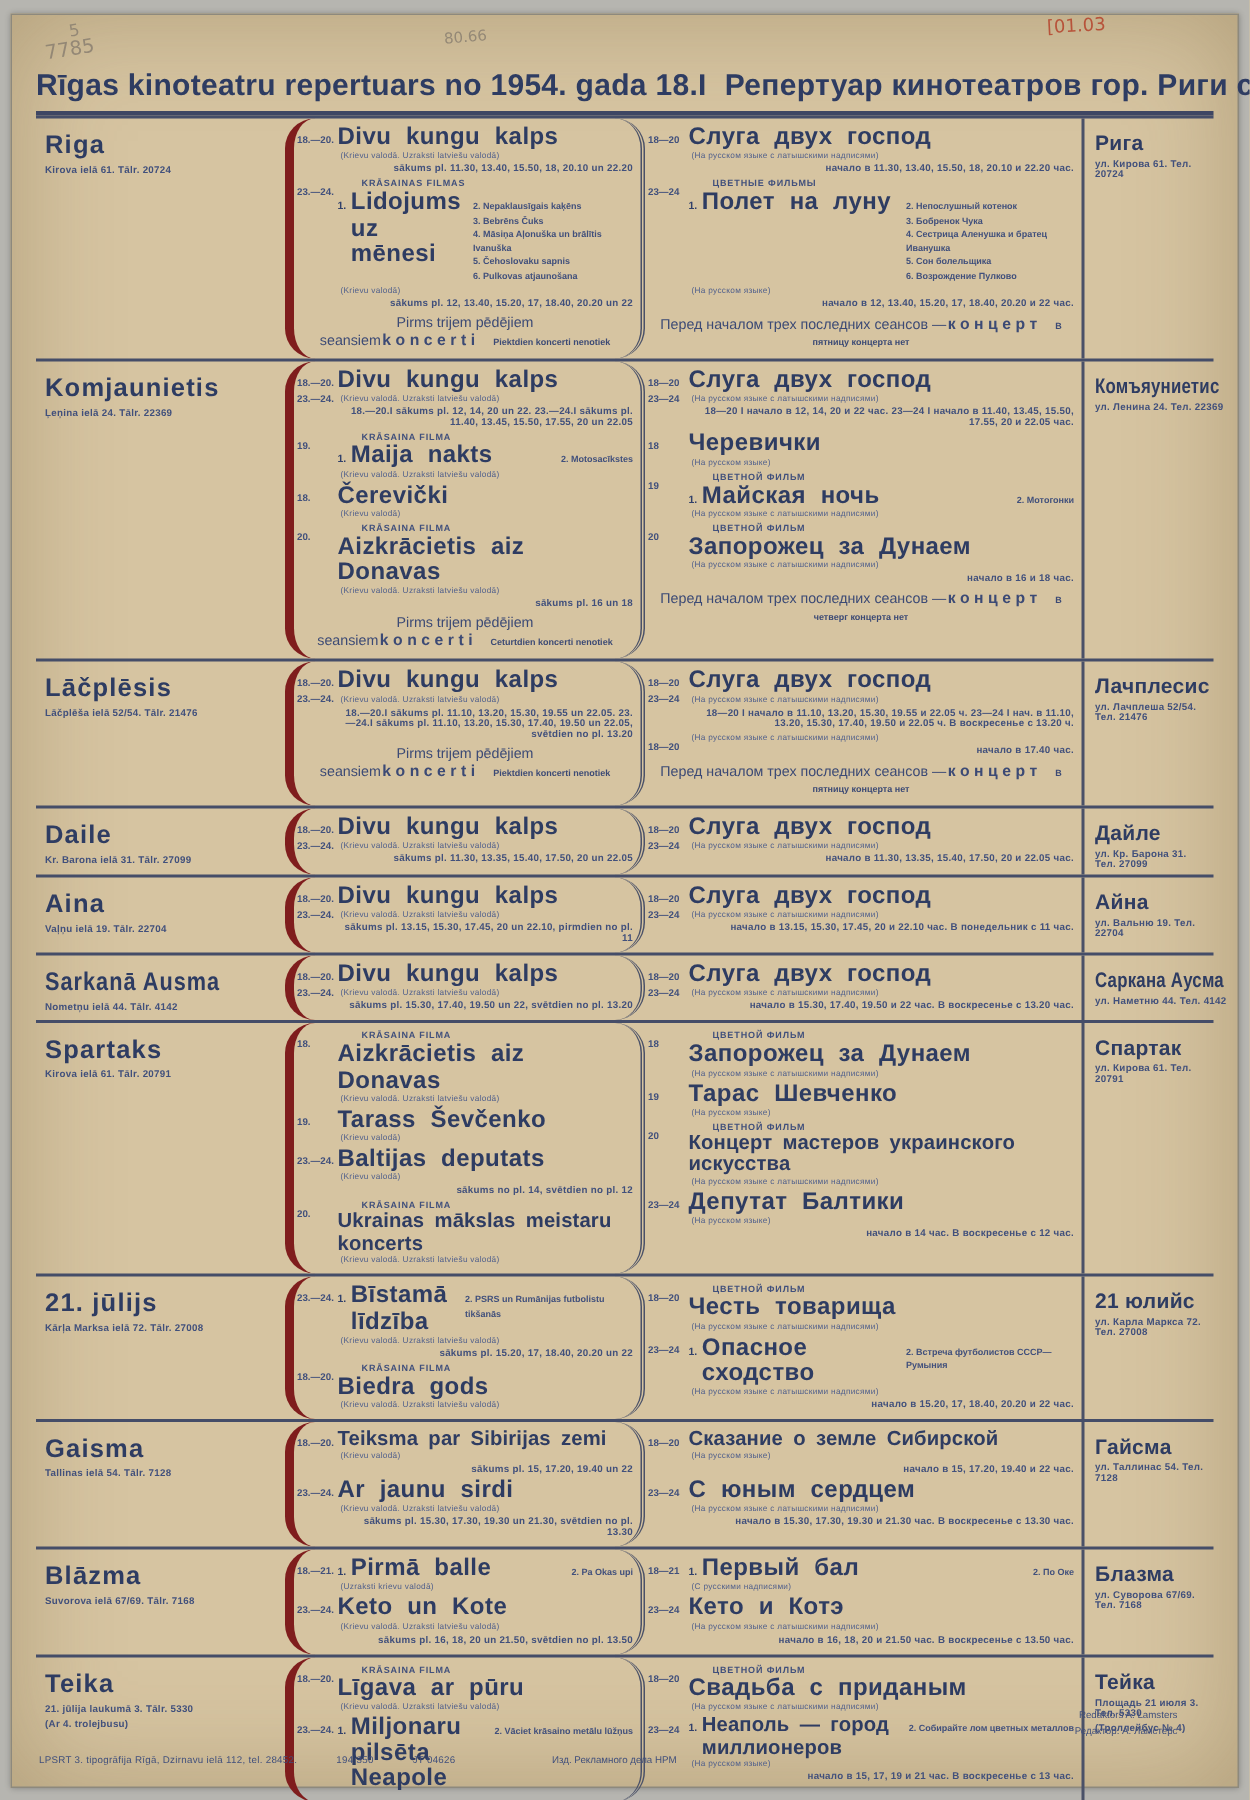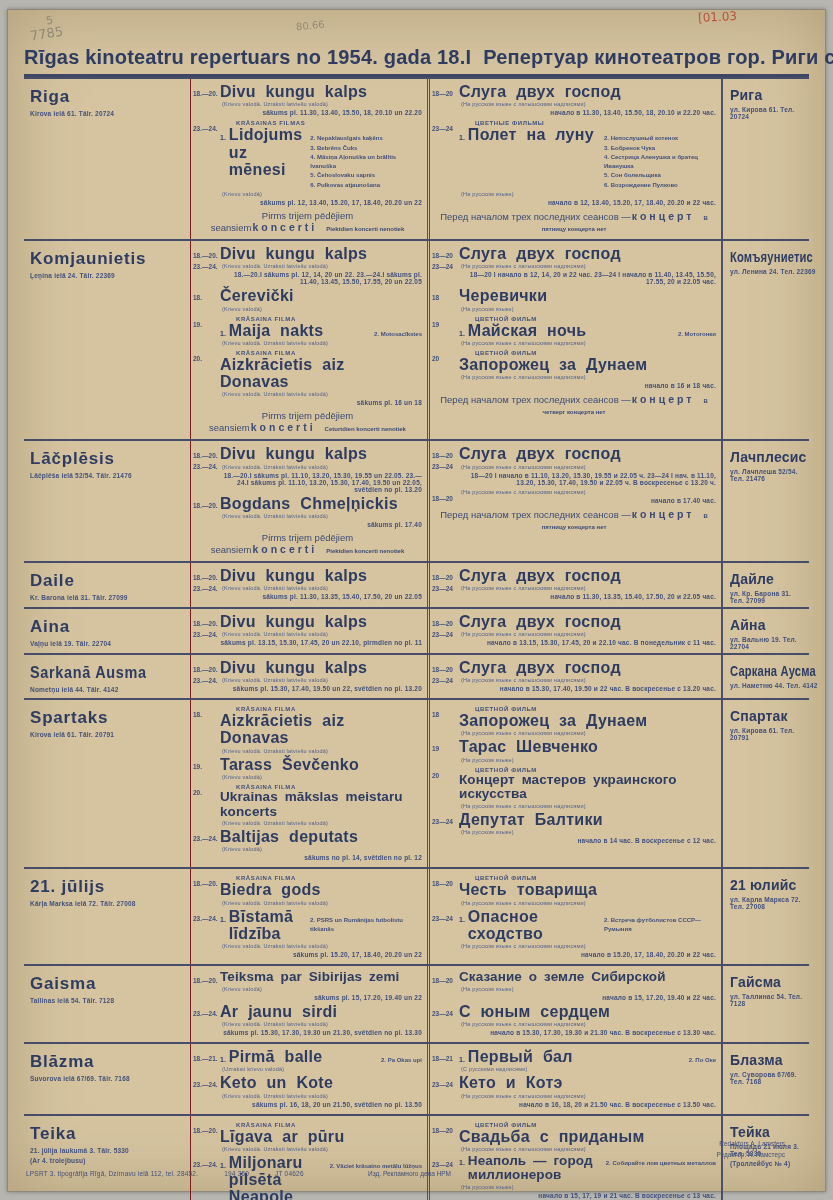--- a/index.html
+++ b/index.html
@@ -31,21 +31,21 @@
   .hdr .vline{width:2px;align-self:stretch;background:#3e4663;margin:0 6px;}
   
   .secs{margin:0 16px;border-bottom:2px solid #454d68;}
   .sec{display:grid;grid-template-columns:166px 240px 292px 1fr;border-top:2px solid #454d68;}
   .cn-lv{padding:8px 2px 3px 6px;}
   .cn-ru{padding:8px 2px 3px 7px;border-left:1px solid #4a5168;}
   .cin-name{font-size:17px;font-weight:bold;color:#2e3c62;letter-spacing:.8px;white-space:nowrap;transform-origin:left center;}
   .cn-ru .cin-name{font-size:14px;letter-spacing:.2px;}
   .cin-addr,.cin-addr2{font-size:6.5px;font-weight:bold;color:#41507c;margin-top:3px;letter-spacing:.2px;}
   .cc{padding:3px 5px 4px 2px;min-width:0;}
-  .cc.lv{border-left:1px solid #7f1d1d;border-right:3px double #4a5168;}
+  .cc.lv{border-left:6px solid #7f1d1d;border-right:3px double #4a5168;border-radius:20px;}
   .cc.ru{border-right:1px solid #4a5168;}
   .row{display:flex;margin:1px 0 2px 0;}
   .dates{flex:none;width:27px;padding-top:5px;font-size:6.5px;font-weight:bold;color:#41507c;line-height:1.7;}
   .main{flex:1;min-width:0;}
   .pre{font-size:6px;font-weight:bold;letter-spacing:.6px;color:#41507c;margin:2px 0 0 16px;}
   .tl{display:flex;align-items:baseline;}
   .num{flex:none;font-size:7px;font-weight:bold;color:#31406a;margin-right:3px;}
   .ftitle{font-size:16px;font-weight:bold;color:#2e3c62;letter-spacing:.3px;word-spacing:5px;line-height:1.08;}
   .ftitle.med{font-size:13.5px;word-spacing:3px;letter-spacing:.1px;}
   .note{flex:none;margin-left:auto;max-width:112px;padding-left:8px;font-size:6px;font-weight:bold;color:#41507c;line-height:1.55;text-align:left;}
@@ -173,43 +173,43 @@
             <div class="main">
               <div class="tl">
                 <span class="ftitle">Divu kungu kalps</span>
               </div>
               <div class="sub">(Krievu valodā. Uzraksti latviešu valodā)</div>
               <div class="times">18.—20.I sākums pl. 12, 14, 20 un 22.   23.—24.I sākums pl. 11.40, 13.45, 15.50, 17.55, 20 un 22.05</div>
             </div>
           </div>
           <div class="row">
             <div class="dates">
+              <div>19.</div>
+            </div>
+            <div class="main">
+              <div class="pre">KRĀSAINA FILMA</div>
+              <div class="tl">
+                <span class="num">1.</span>
+                <span class="ftitle">Maija nakts</span>
+                <div class="note">
+                  <div>2. Motosacīkstes</div>
+                </div>
+              </div>
+              <div class="sub">(Krievu valodā. Uzraksti latviešu valodā)</div>
+            </div>
+          </div>
+          <div class="row">
+            <div class="dates">
               <div>18.</div>
             </div>
             <div class="main">
               <div class="tl">
                 <span class="ftitle">Čerevički</span>
               </div>
               <div class="sub">(Krievu valodā)</div>
-            </div>
-          </div>
-          <div class="row">
-            <div class="dates">
-              <div>19.</div>
-            </div>
-            <div class="main">
-              <div class="pre">KRĀSAINA FILMA</div>
-              <div class="tl">
-                <span class="num">1.</span>
-                <span class="ftitle">Maija nakts</span>
-                <div class="note">
-                  <div>2. Motosacīkstes</div>
-                </div>
-              </div>
-              <div class="sub">(Krievu valodā. Uzraksti latviešu valodā)</div>
             </div>
           </div>
           <div class="row">
             <div class="dates">
               <div>20.</div>
             </div>
             <div class="main">
               <div class="pre">KRĀSAINA FILMA</div>
               <div class="tl">
                 <span class="ftitle">Aizkrācietis aiz Donavas</span>
@@ -293,32 +293,20 @@
               <div>23.—24.</div>
             </div>
             <div class="main">
               <div class="tl">
                 <span class="ftitle">Divu kungu kalps</span>
               </div>
               <div class="sub">(Krievu valodā. Uzraksti latviešu valodā)</div>
               <div class="times">18.—20.I sākums pl. 11.10, 13.20, 15.30, 19.55 un 22.05.  23.—24.I sākums pl. 11.10, 13.20, 15.30, 17.40, 19.50 un 22.05,  svētdien no pl. 13.20</div>
             </div>
           </div>
-          <div class="row">
-            <div class="dates">
-              <div>18.—20.</div>
-            </div>
-            <div class="main">
-              <div class="tl">
-                <span class="ftitle">Bogdans Chmeļņickis</span>
-              </div>
-              <div class="sub">(Krievu valodā. Uzraksti latviešu valodā)</div>
-              <div class="times">sākums pl. 17.40</div>
-            </div>
-          </div>
           <div class="concert"><span class="c-m">Pirms trijem pēdējiem seansiem</span><span class="c-b">koncerti</span><span class="c-s">Piektdien koncerti nenotiek</span></div>
         </div>
         <div class="cc ru">
           <div class="row">
             <div class="dates">
               <div>18—20</div>
               <div>23—24</div>
             </div>
             <div class="main">
               <div class="tl">
@@ -488,42 +476,42 @@
             </div>
             <div class="main">
               <div class="tl">
                 <span class="ftitle">Tarass Ševčenko</span>
               </div>
               <div class="sub">(Krievu valodā)</div>
             </div>
           </div>
           <div class="row">
             <div class="dates">
-              <div>20.</div>
-            </div>
-            <div class="main">
-              <div class="pre">KRĀSAINA FILMA</div>
-              <div class="tl">
-                <span class="ftitle med">Ukrainas mākslas meistaru koncerts</span>
-              </div>
-              <div class="sub">(Krievu valodā. Uzraksti latviešu valodā)</div>
-            </div>
-          </div>
-          <div class="row">
-            <div class="dates">
               <div>23.—24.</div>
             </div>
             <div class="main">
               <div class="tl">
                 <span class="ftitle">Baltijas deputats</span>
               </div>
               <div class="sub">(Krievu valodā)</div>
               <div class="times">sākums no pl. 14,  svētdien no pl. 12</div>
             </div>
           </div>
+          <div class="row">
+            <div class="dates">
+              <div>20.</div>
+            </div>
+            <div class="main">
+              <div class="pre">KRĀSAINA FILMA</div>
+              <div class="tl">
+                <span class="ftitle med">Ukrainas mākslas meistaru koncerts</span>
+              </div>
+              <div class="sub">(Krievu valodā. Uzraksti latviešu valodā)</div>
+            </div>
+          </div>
         </div>
         <div class="cc ru">
           <div class="row">
             <div class="dates">
               <div>18</div>
             </div>
             <div class="main">
               <div class="pre">ЦВЕТНОЙ ФИЛЬМ</div>
               <div class="tl">
                 <span class="ftitle">Запорожец за Дунаем</span>
@@ -573,44 +561,44 @@
         </div>
       </div>
       <div class="sec">
         <div class="cn-lv">
           <div class="cin-name">21. jūlijs</div>
           <div class="cin-addr">Kārļa Marksa ielā 72. Tālr. 27008</div>
         </div>
         <div class="cc lv">
           <div class="row">
             <div class="dates">
+              <div>23.—24.</div>
+            </div>
+            <div class="main">
+              <div class="tl">
+                <span class="num">1.</span>
+                <span class="ftitle">Bīstamā līdzība</span>
+                <div class="note">
+                  <div>2. PSRS un Rumānijas futbolistu tikšanās</div>
+                </div>
+              </div>
+              <div class="sub">(Krievu valodā. Uzraksti latviešu valodā)</div>
+              <div class="times">sākums pl. 15.20, 17, 18.40, 20.20 un 22</div>
+            </div>
+          </div>
+          <div class="row">
+            <div class="dates">
               <div>18.—20.</div>
             </div>
             <div class="main">
               <div class="pre">KRĀSAINA FILMA</div>
               <div class="tl">
                 <span class="ftitle">Biedra gods</span>
               </div>
               <div class="sub">(Krievu valodā. Uzraksti latviešu valodā)</div>
-            </div>
-          </div>
-          <div class="row">
-            <div class="dates">
-              <div>23.—24.</div>
-            </div>
-            <div class="main">
-              <div class="tl">
-                <span class="num">1.</span>
-                <span class="ftitle">Bīstamā līdzība</span>
-                <div class="note">
-                  <div>2. PSRS un Rumānijas futbolistu tikšanās</div>
-                </div>
-              </div>
-              <div class="sub">(Krievu valodā. Uzraksti latviešu valodā)</div>
-              <div class="times">sākums pl. 15.20, 17, 18.40, 20.20 un 22</div>
             </div>
           </div>
         </div>
         <div class="cc ru">
           <div class="row">
             <div class="dates">
               <div>18—20</div>
             </div>
             <div class="main">
               <div class="pre">ЦВЕТНОЙ ФИЛЬМ</div>

